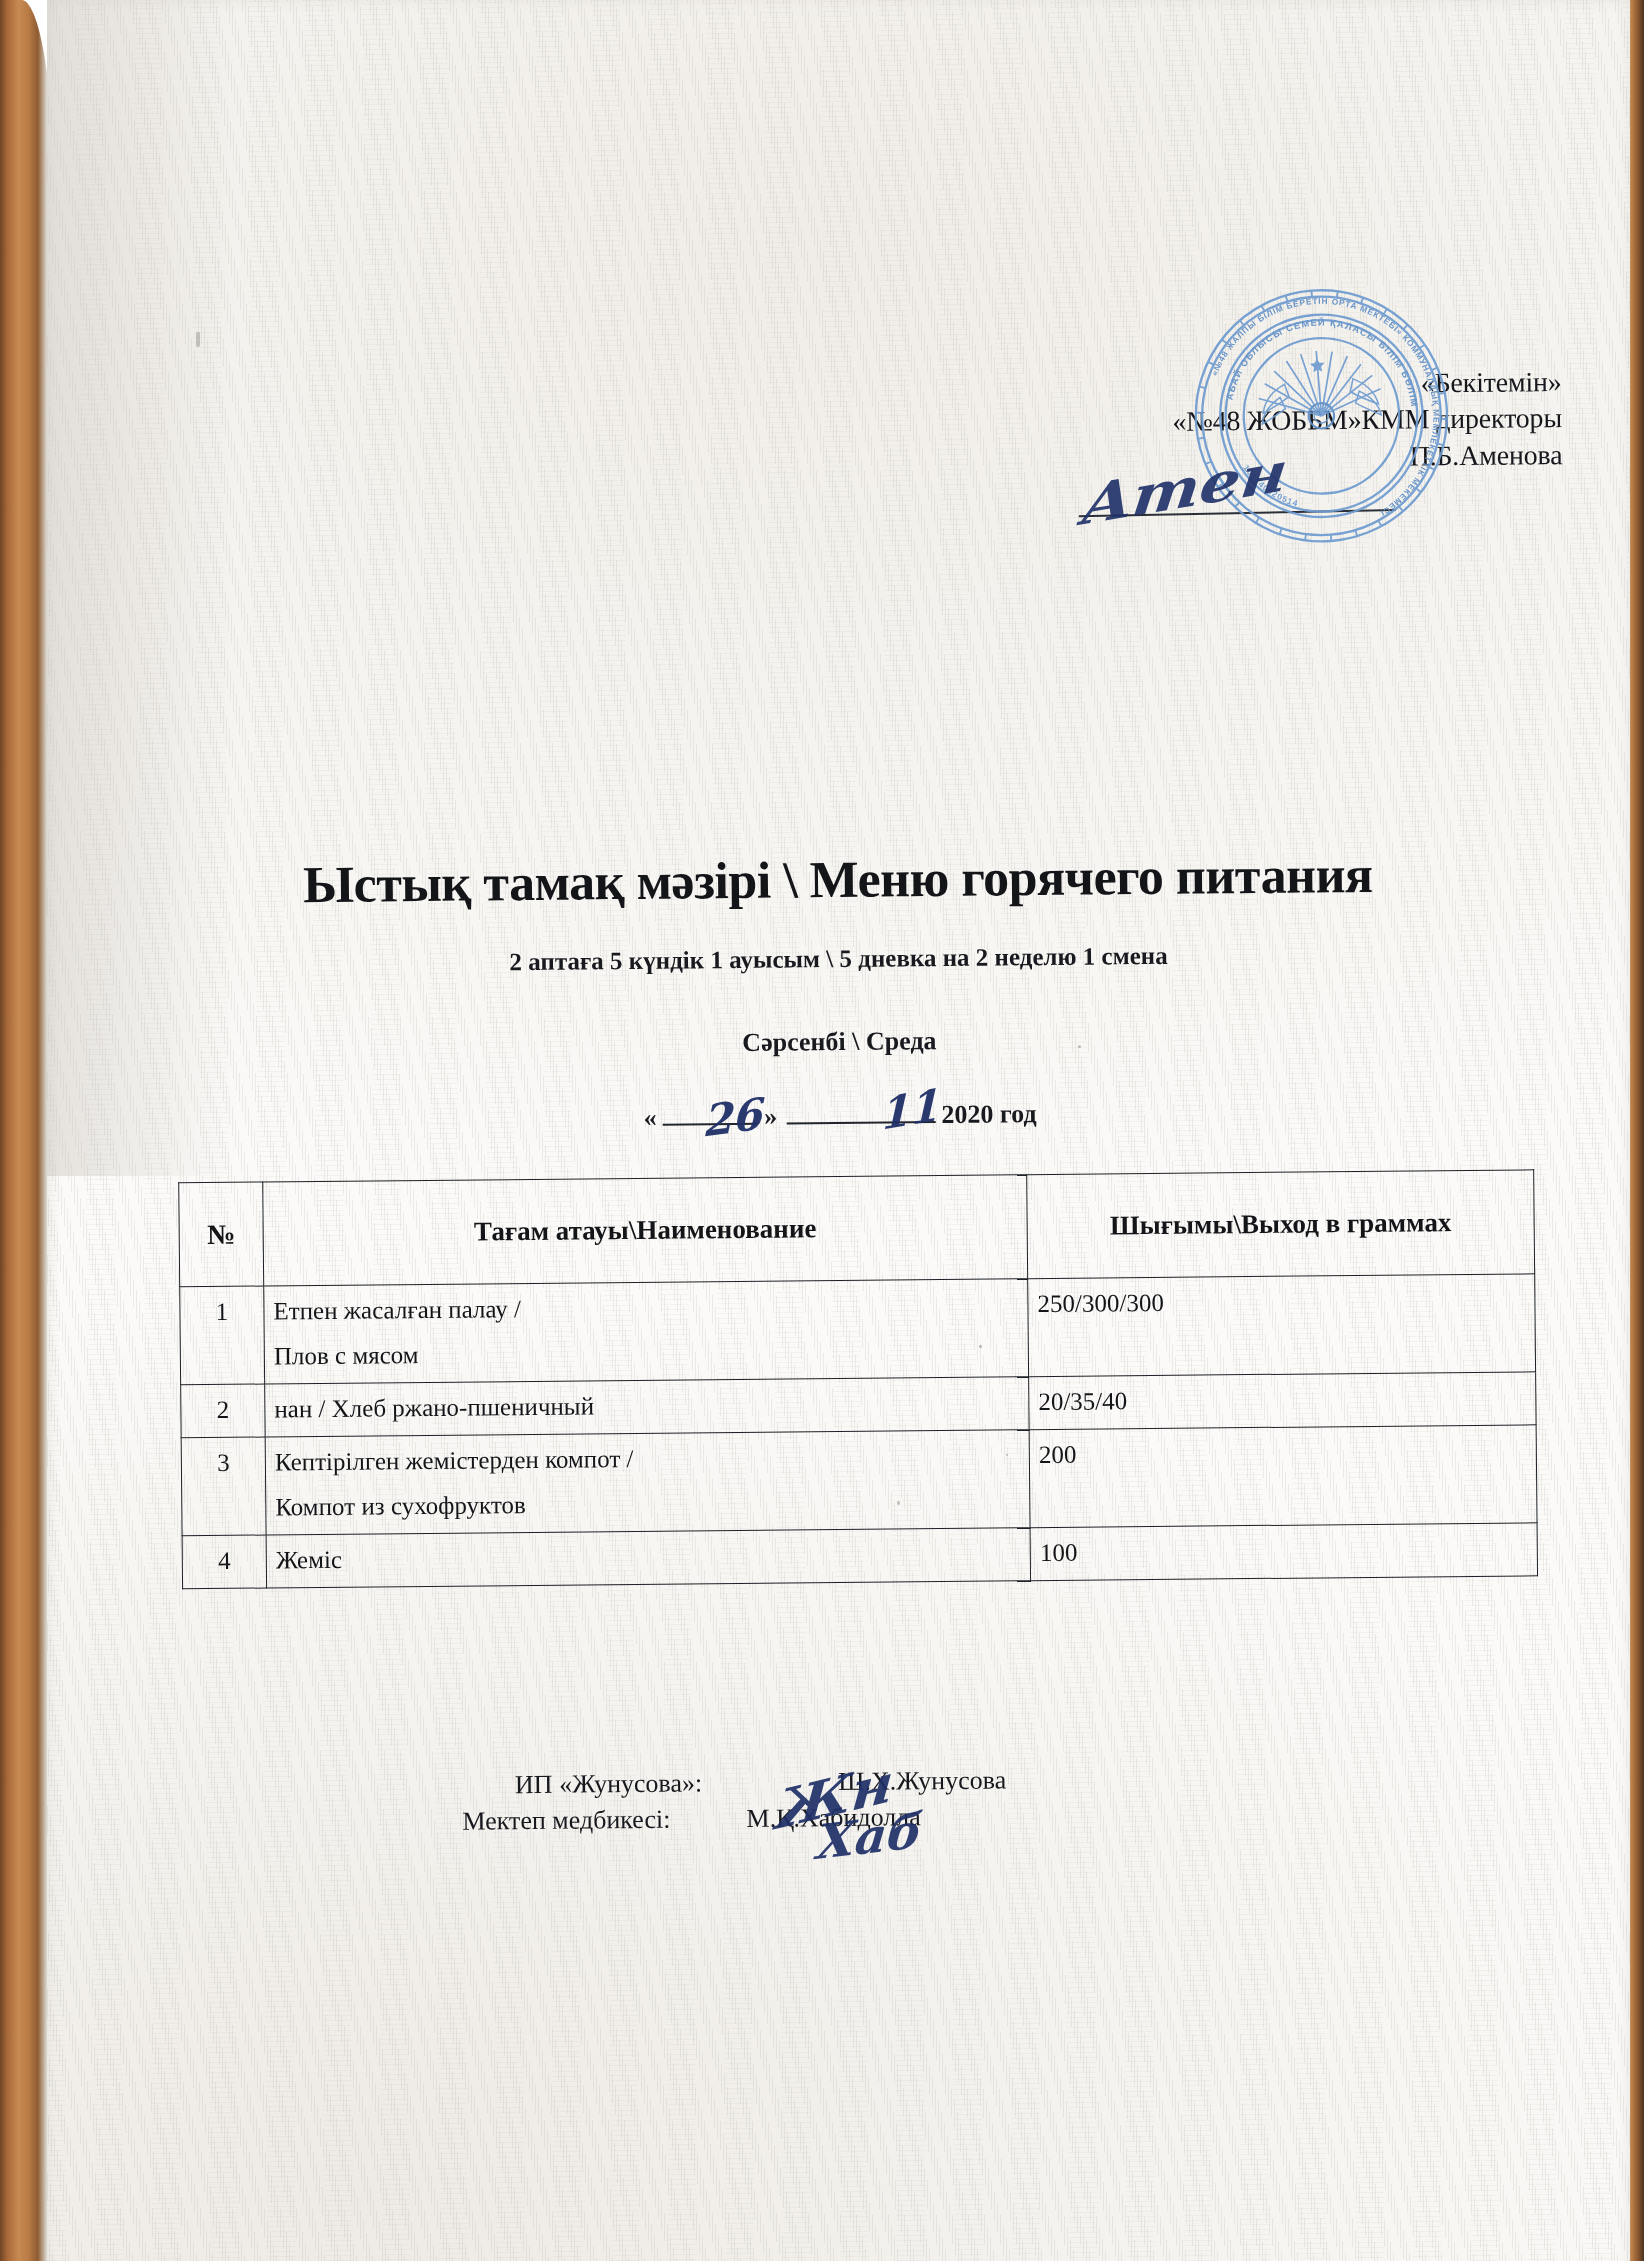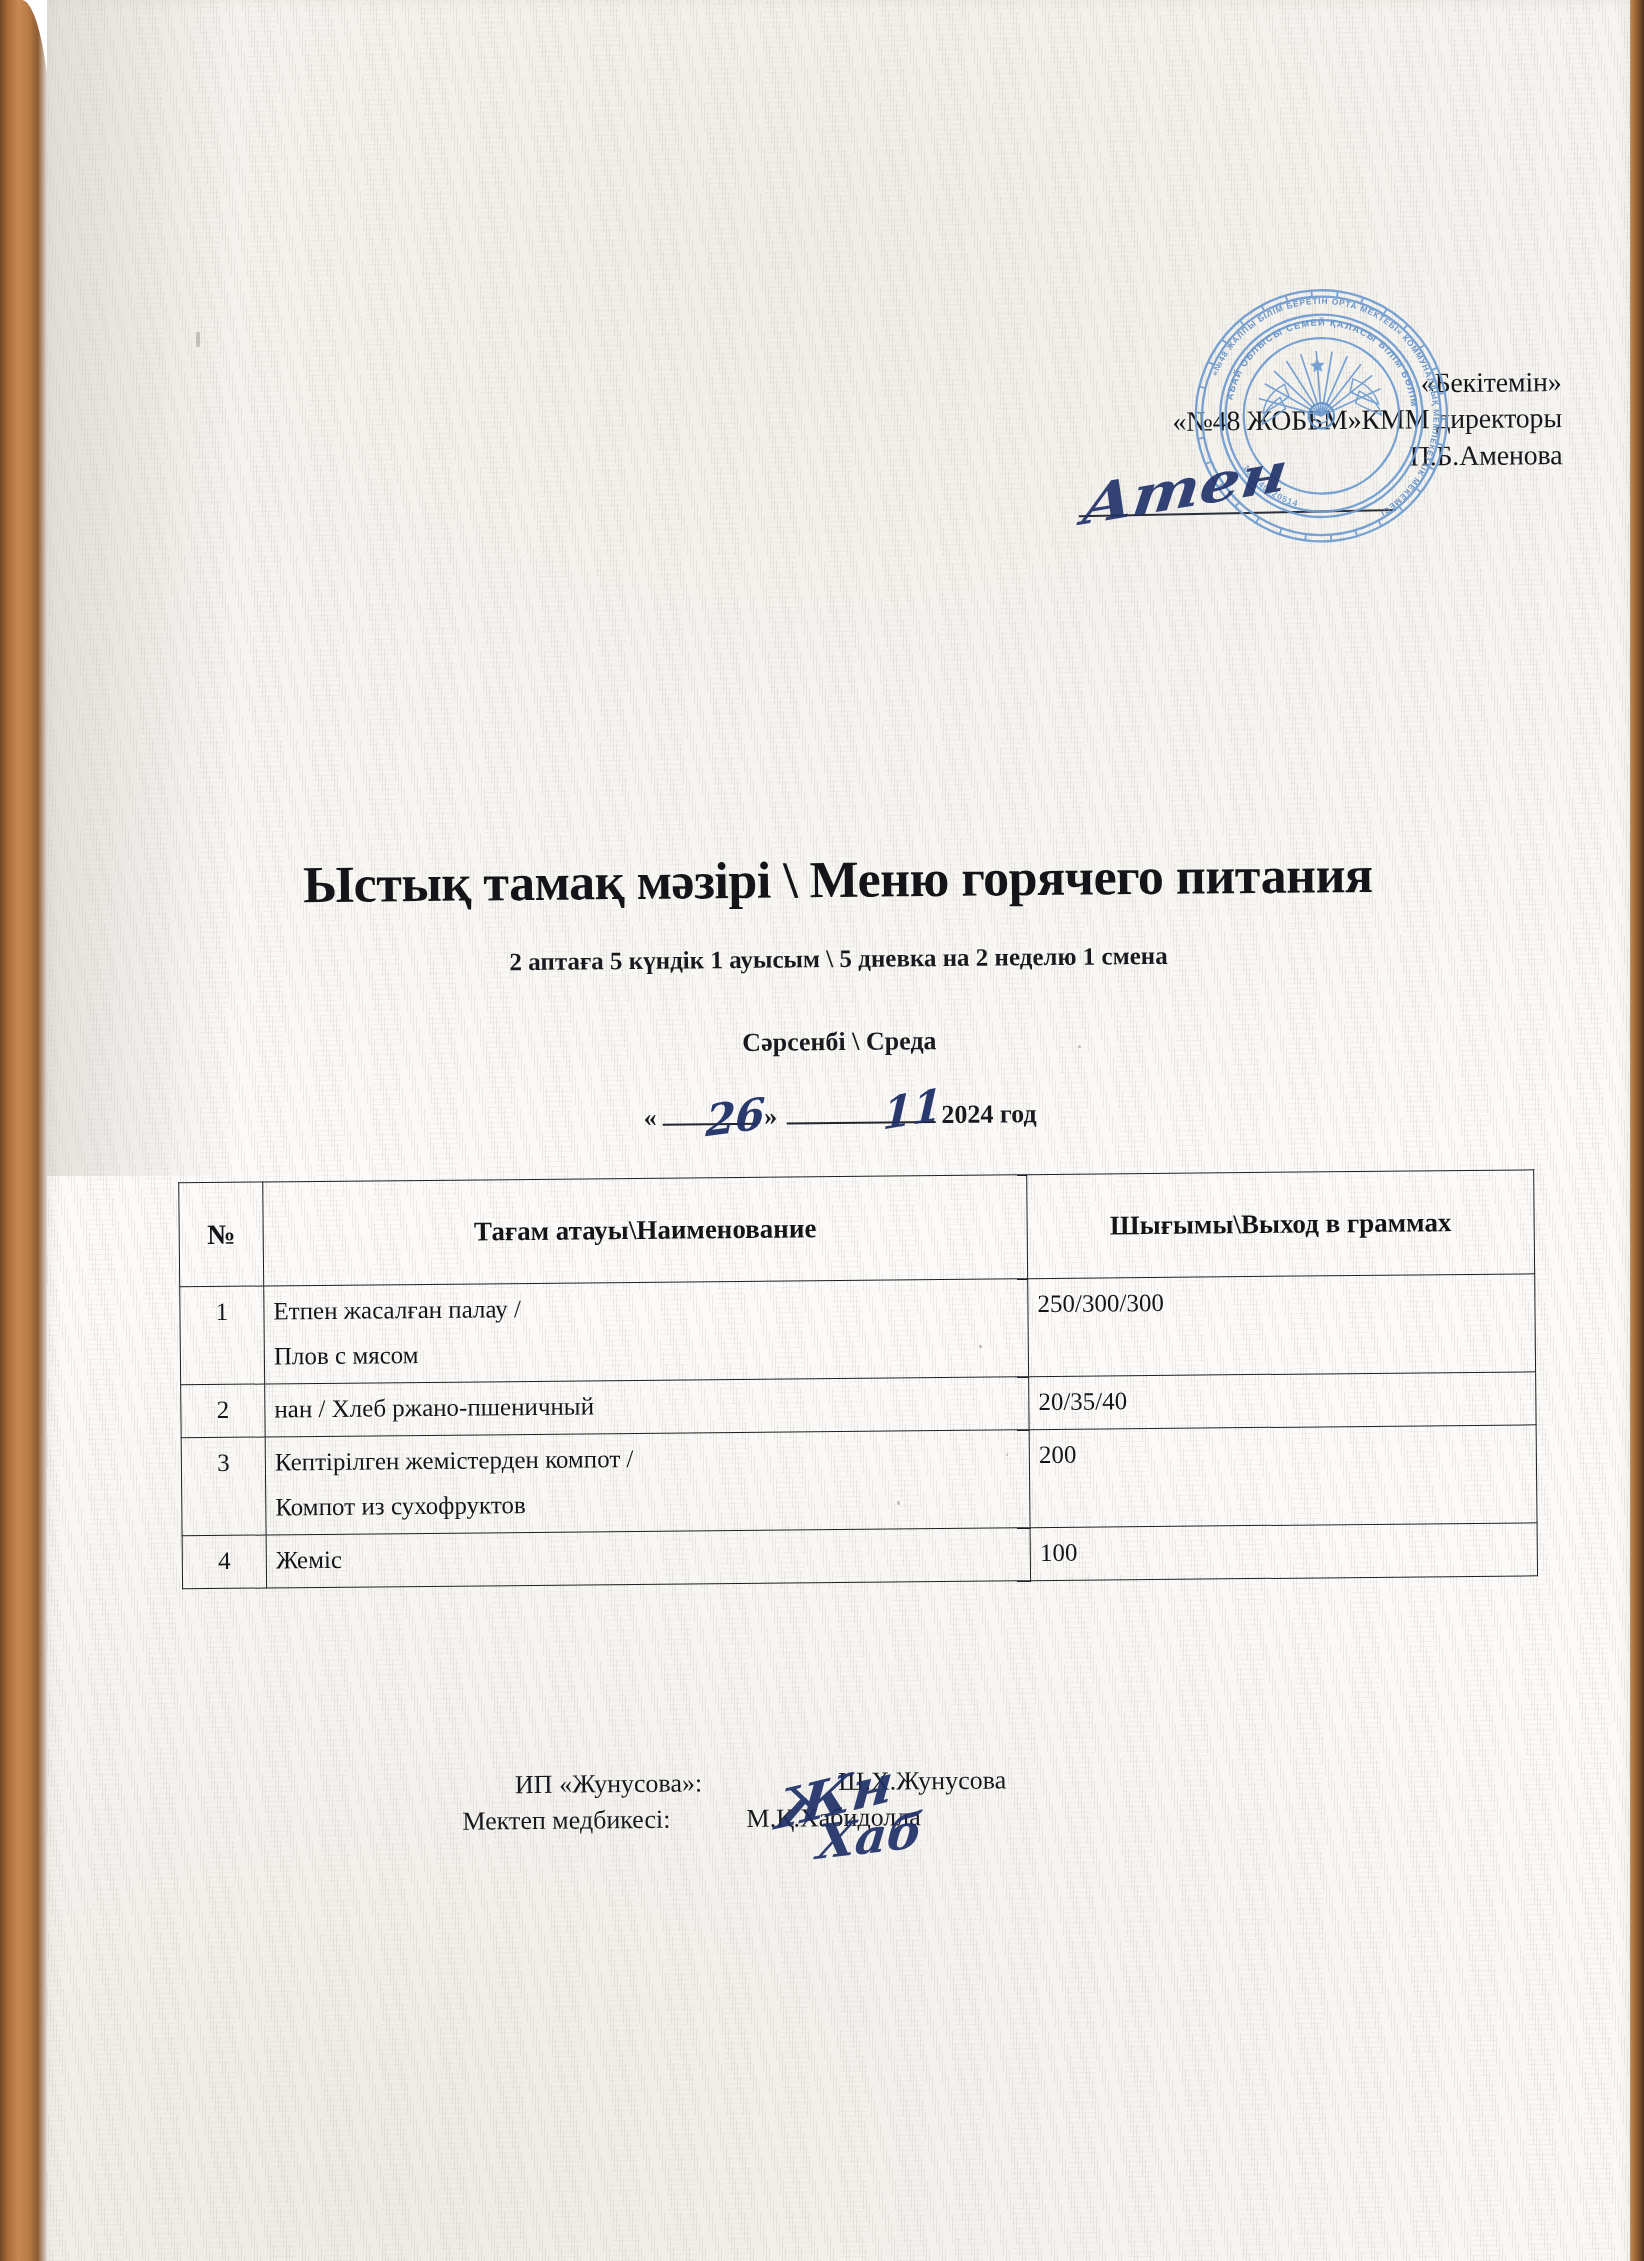--- a/index.html
+++ b/index.html
@@ -375,21 +375,21 @@
           </g>
         </svg>
       </div>
 
       <div class="hand sig-director">Ameн</div>
 
       <div class="doc-title">Ыстық тамақ мәзірі \ Меню горячего питания</div>
       <div class="doc-subtitle">2 аптаға 5 күндік 1 ауысым \ 5 дневка на 2 неделю 1 смена</div>
       <div class="doc-weekday">Сәрсенбі \ Среда</div>
 
-      <div class="date-line"><span>«</span><span class="blank blank-day"></span><span>»</span><span class="blank blank-month"></span><span>2024 год</span></div>
+      <div class="date-line"><span>«</span><span class="blank blank-day"></span><span>»</span><span class="blank blank-month"></span><span>2020 год</span></div>
 
       <div class="hand hw-day">26</div>
       <div class="hand hw-month">11</div>
 
       <table class="menu-table">
         <colgroup>
           <col class="c-num">
             <col class="c-name">
             <col class="c-out">
         </colgroup>

